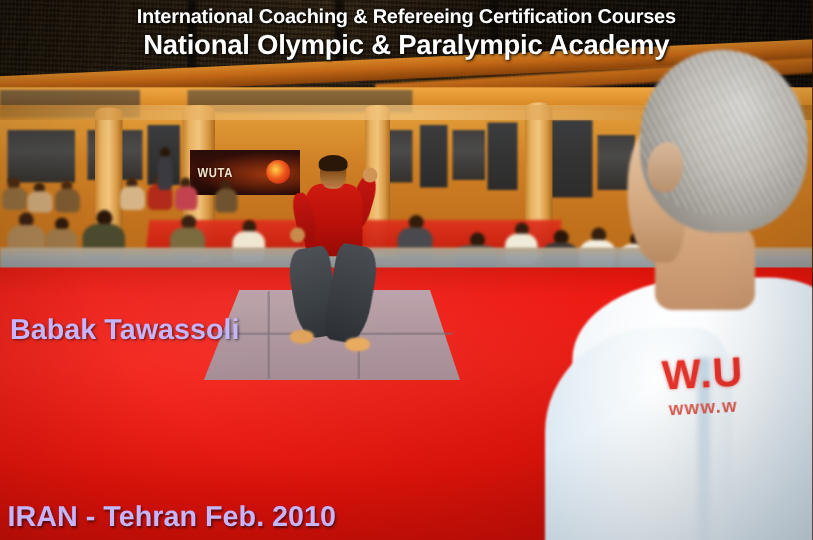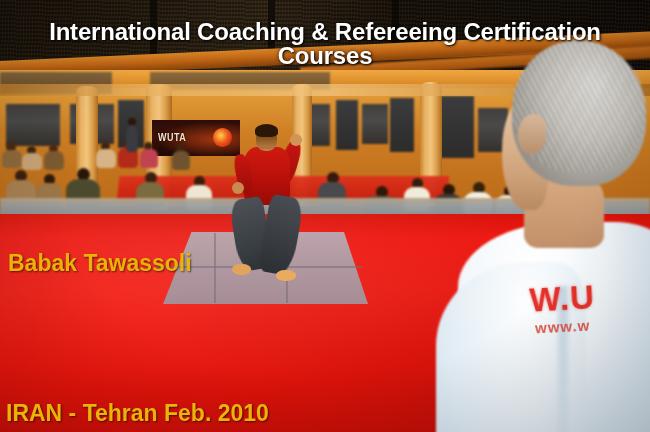--- a/index.html
+++ b/index.html
@@ -273,25 +273,25 @@
 
   
   .title{
     position:absolute;left:0;top:0;width:650px;
     text-align:center;color:#ffffff;
     font-weight:bold;
     text-shadow:1px 1px 2px rgba(0,0,0,.85), 0 0 4px rgba(0,0,0,.6);
     line-height:1.02;
     z-index:40;
   }
-  .title-l1{font-size:24px;padding-top:20px;letter-spacing:-.2px;}
+  .title-l1{font-size:16px;padding-top:6px;letter-spacing:-.2px;}
   .title-l2{font-size:22px;padding-top:3px;letter-spacing:-.2px;}
 
   .cap{
-    position:absolute;color:#eab308;font-weight:bold;
+    position:absolute;color:#c4b5fd;font-weight:bold;
     text-shadow:1px 1px 2px rgba(0,0,0,.55);
     z-index:40;white-space:nowrap;
   }
   #cap-babak{left:8px;top:250px;font-size:23px;}
   #cap-master{left:216px;top:345px;font-size:22px;}
   #cap-place{left:6px;top:400px;font-size:23px;}
 
   
   .grain{
     position:absolute;inset:0;pointer-events:none;z-index:30;
@@ -457,18 +457,19 @@
         <div class="shirt-wu">W.U</div>
         <div class="shirt-url">www.w</div>
       </div>
     </div>
 
     <div class="grain"></div>
   </div>
 
   <div class="title">
     <div class="title-l1">International Coaching &amp; Refereeing Certification Courses</div>
+    <div class="title-l2">National Olympic &amp; Paralympic Academy</div>
   </div>
 
   <div class="cap" id="cap-babak">Babak Tawassoli</div>
   <div class="cap" id="cap-place">IRAN - Tehran   Feb. 2010</div>
 
 </div>
 
 </body></html>

